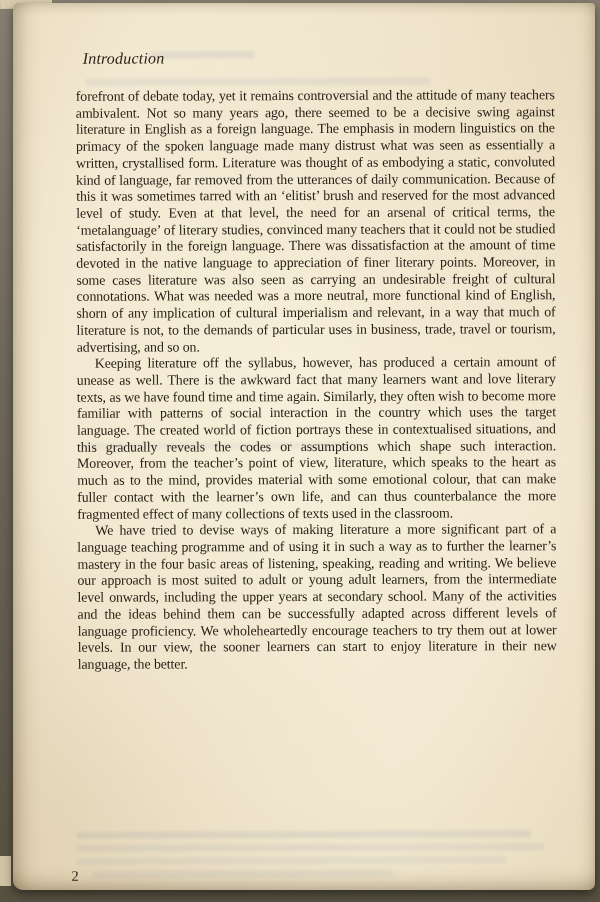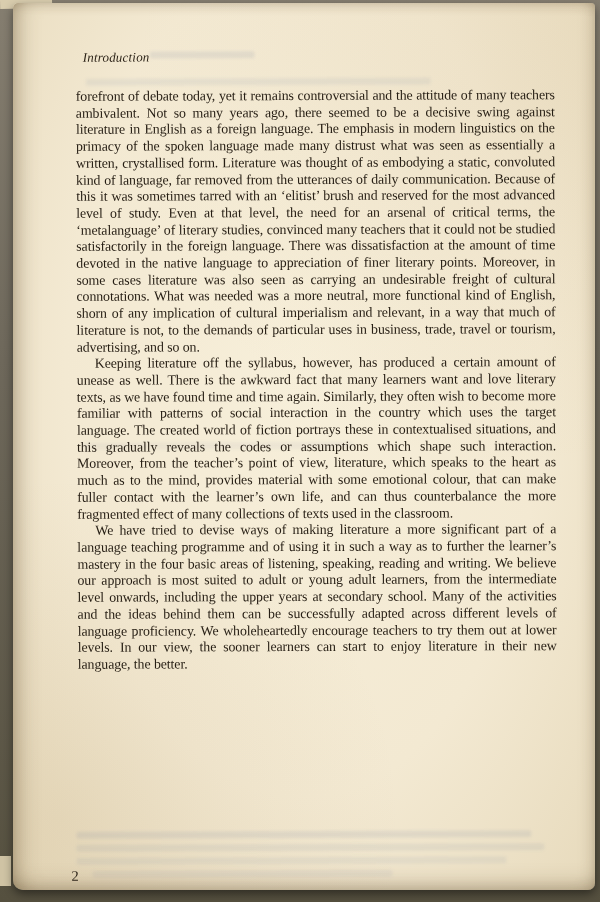--- a/index.html
+++ b/index.html
@@ -31,21 +31,21 @@
       inset 0 -14px 22px -12px rgba(90,70,40,0.40),
       inset 0 8px 14px -10px rgba(90,70,40,0.30),
       0 4px 10px rgba(0,0,0,0.45);
   }
   .content {
     position:absolute; inset:0;
     transform:rotate(-0.2deg);
   }
   .running-head {
     position:absolute; left:71px; top:46px;
-    font-style:italic; font-size:13px; color:#2c2318;
+    font-style:italic; font-size:16px; color:#2c2318;
     letter-spacing:0.2px;
   }
   .body-text {
     position:absolute; left:64px; right:39px; top:85px;
     color:#261e14;
     font-size:13.9px; line-height:16.7px;
     text-align:justify;
     letter-spacing:-0.1px;
     hyphens:auto; -webkit-hyphens:auto;
     text-rendering:optimizeLegibility;

